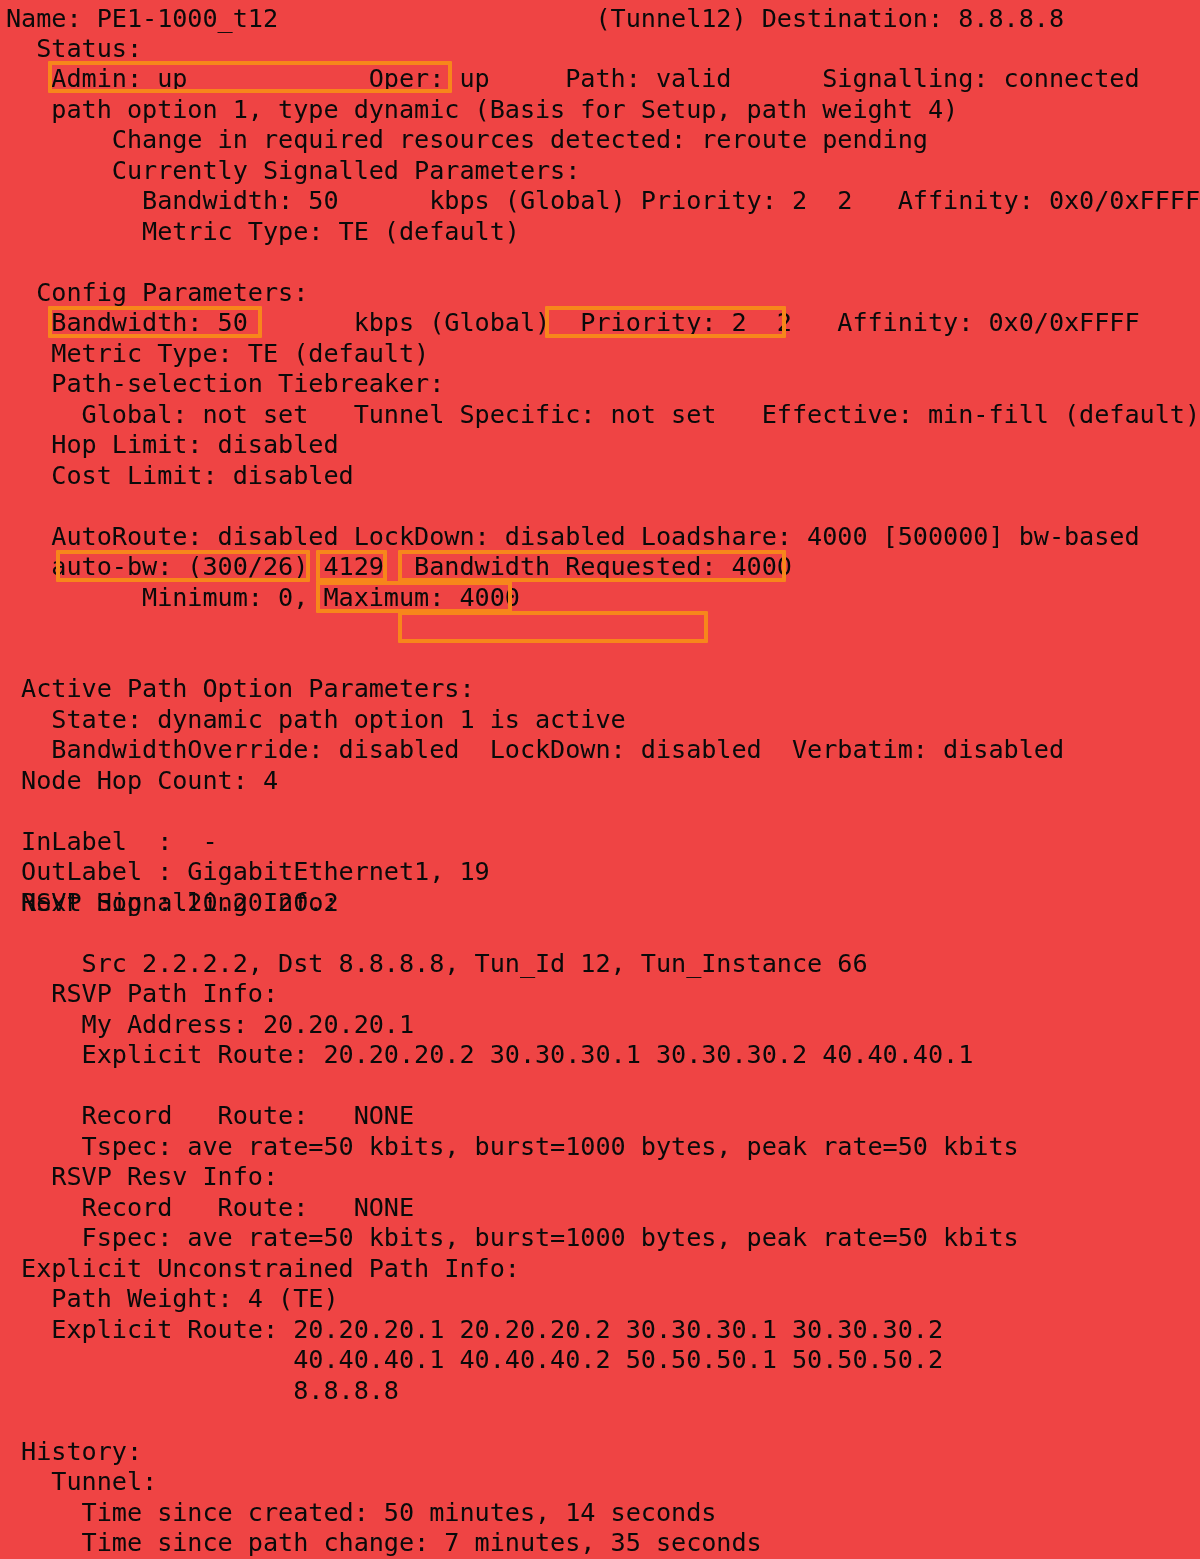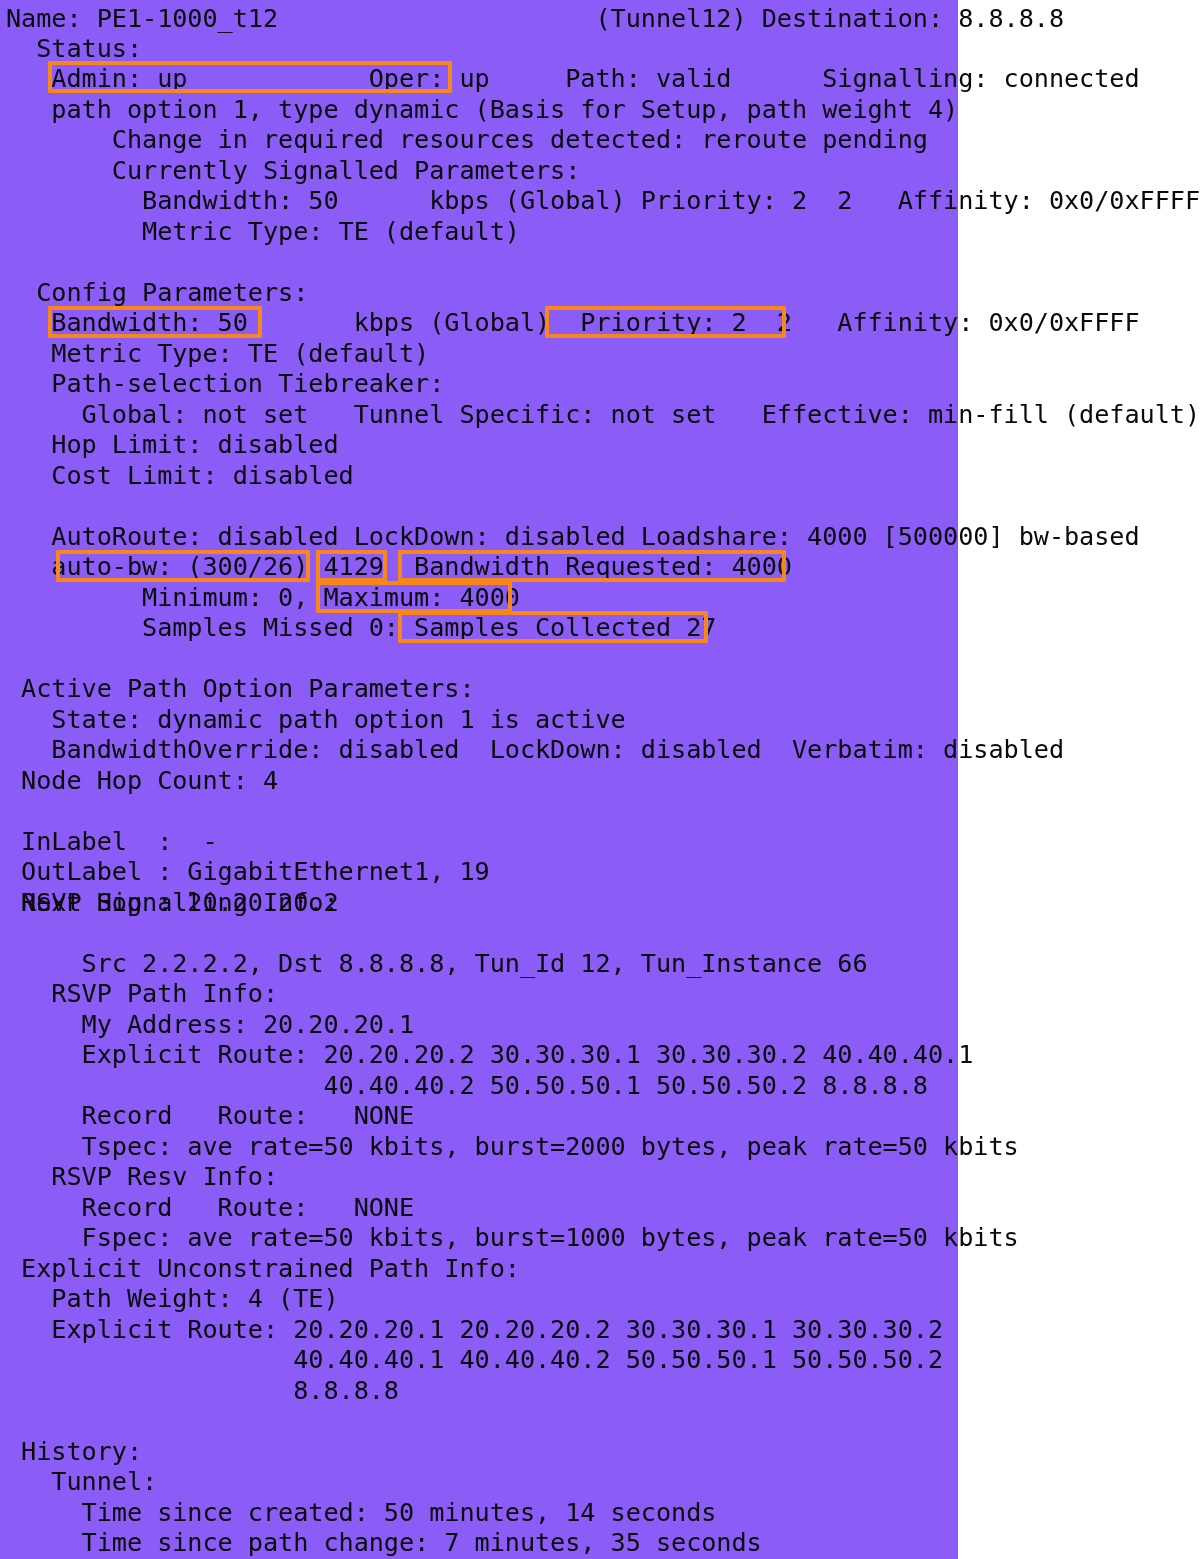--- a/index.html
+++ b/index.html
@@ -9,23 +9,23 @@
     background: #ffffff;
   }
   body {
     width: 1200px;
     height: 1559px;
     overflow: hidden;
     font-family: "DejaVu Sans Mono", "Liberation Mono", monospace;
   }
   #terminal {
     position: relative;
-    width: 958px;
+    width: 1200px;
     height: 1559px;
-    background: #8b5cf6;
+    background: #ef4444;
   }
   .line {
     position: absolute;
     left: 6px;
     white-space: pre;
     font-family: "DejaVu Sans Mono", "Liberation Mono", monospace;
     font-size: 25.2px;
     line-height: 30.5px;
     letter-spacing: -0.05px;
     color: #0a0a0a;
@@ -56,37 +56,35 @@
     <div class="line" style="top: 278px;">  Config Parameters:</div>
     <div class="line" style="top: 308px;">   Bandwidth: 50       kbps (Global)  Priority: 2  2   Affinity: 0x0/0xFFFF</div>
     <div class="line" style="top: 339px;">   Metric Type: TE (default)</div>
     <div class="line" style="top: 369px;">   Path-selection Tiebreaker:</div>
     <div class="line" style="top: 400px;">     Global: not set   Tunnel Specific: not set   Effective: min-fill (default)</div>
     <div class="line" style="top: 430px;">   Hop Limit: disabled</div>
     <div class="line" style="top: 461px;">   Cost Limit: disabled</div>
     <div class="line" style="top: 522px;">   AutoRoute: disabled LockDown: disabled Loadshare: 4000 [500000] bw-based</div>
     <div class="line" style="top: 552px;">   auto-bw: (300/26) 4129  Bandwidth Requested: 4000</div>
     <div class="line" style="top: 583px;">         Minimum: 0, Maximum: 4000</div>
-    <div class="line" style="top: 613px;">         Samples Missed 0: Samples Collected 27</div>
     <div class="line" style="top: 674px;"> Active Path Option Parameters:</div>
     <div class="line" style="top: 705px;">   State: dynamic path option 1 is active</div>
     <div class="line" style="top: 735px;">   BandwidthOverride: disabled  LockDown: disabled  Verbatim: disabled</div>
     <div class="line" style="top: 766px;"> Node Hop Count: 4</div>
     <div class="line" style="top: 796px;"></div>
     <div class="line" style="top: 827px;"> InLabel  :  -</div>
     <div class="line" style="top: 857px;"> OutLabel : GigabitEthernet1, 19</div>
     <div class="line" style="top: 888px;"> Next Hop : 20.20.20.2</div>
     <div class="line" style="top: 880px; margin-top: 8px;"> RSVP Signalling Info:</div>
     <div class="line" style="top: 949px;">     Src 2.2.2.2, Dst 8.8.8.8, Tun_Id 12, Tun_Instance 66</div>
     <div class="line" style="top: 979px;">   RSVP Path Info:</div>
     <div class="line" style="top: 1010px;">     My Address: 20.20.20.1</div>
     <div class="line" style="top: 1040px;">     Explicit Route: 20.20.20.2 30.30.30.1 30.30.30.2 40.40.40.1</div>
-    <div class="line" style="top: 1071px;">                     40.40.40.2 50.50.50.1 50.50.50.2 8.8.8.8</div>
     <div class="line" style="top: 1101px;">     Record   Route:   NONE</div>
-    <div class="line" style="top: 1132px;">     Tspec: ave rate=50 kbits, burst=2000 bytes, peak rate=50 kbits</div>
+    <div class="line" style="top: 1132px;">     Tspec: ave rate=50 kbits, burst=1000 bytes, peak rate=50 kbits</div>
     <div class="line" style="top: 1162px;">   RSVP Resv Info:</div>
     <div class="line" style="top: 1193px;">     Record   Route:   NONE</div>
     <div class="line" style="top: 1223px;">     Fspec: ave rate=50 kbits, burst=1000 bytes, peak rate=50 kbits</div>
     <div class="line" style="top: 1254px;"> Explicit Unconstrained Path Info:</div>
     <div class="line" style="top: 1284px;">   Path Weight: 4 (TE)</div>
     <div class="line" style="top: 1315px;">   Explicit Route: 20.20.20.1 20.20.20.2 30.30.30.1 30.30.30.2</div>
     <div class="line" style="top: 1345px;">                   40.40.40.1 40.40.40.2 50.50.50.1 50.50.50.2</div>
     <div class="line" style="top: 1376px;">                   8.8.8.8</div>
     <div class="line" style="top: 1406px;"></div>
     <div class="line" style="top: 1437px;"> History:</div>

